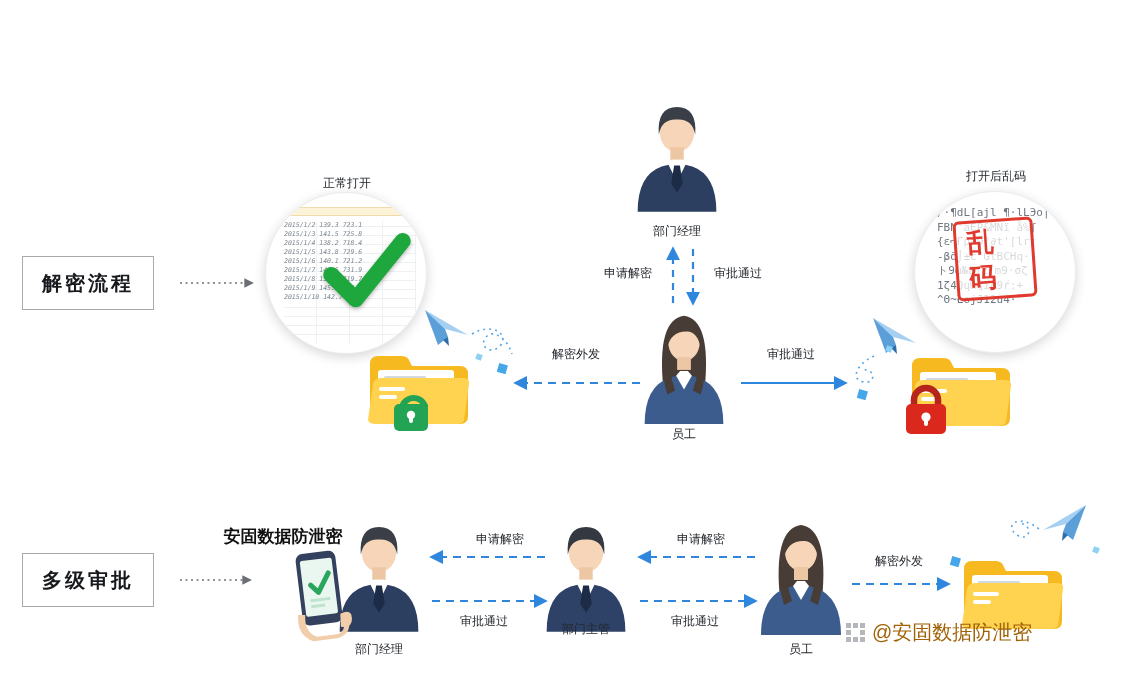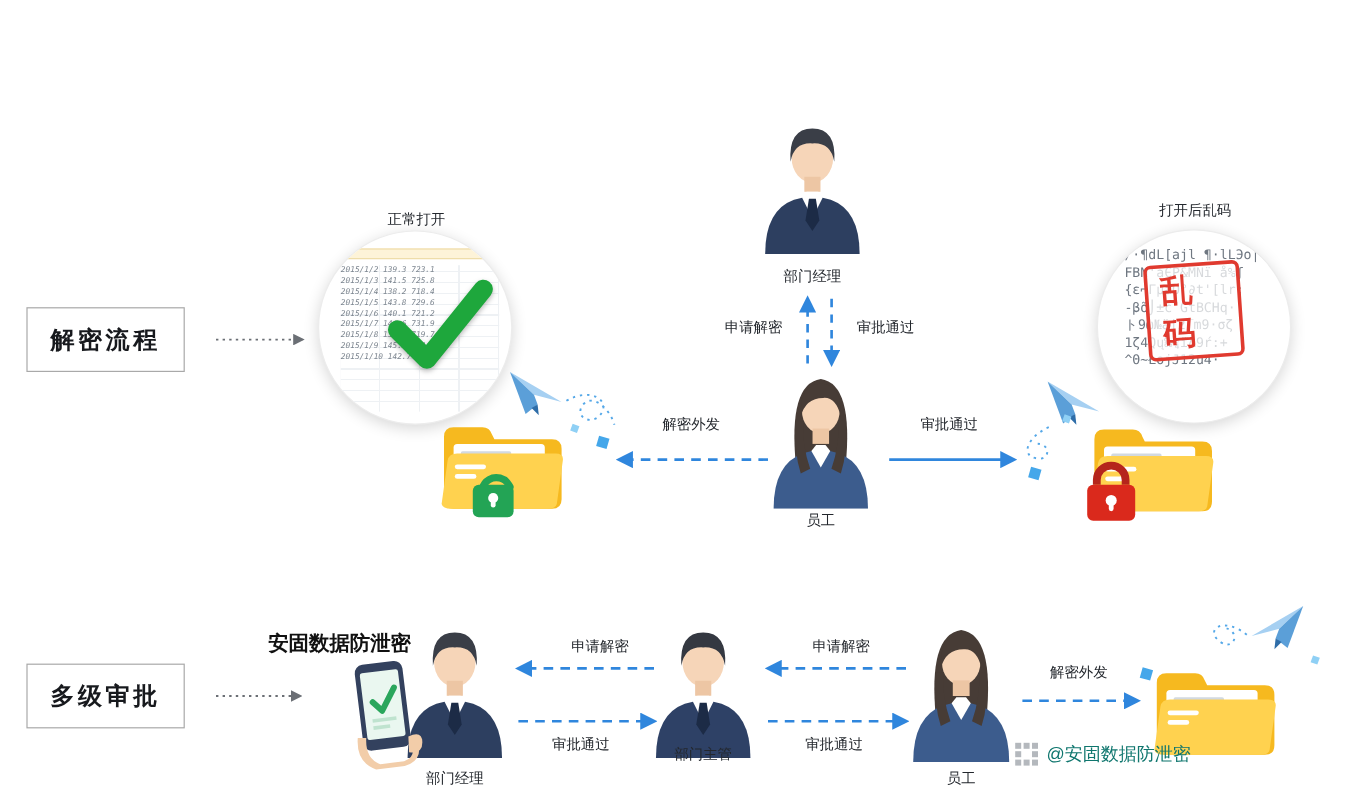--- a/index.html
+++ b/index.html
@@ -44,21 +44,21 @@
                   color:#6f7781; white-space:pre; }
   .stamp { position:absolute; left:50%; top:42%; transform:translate(-50%,-50%) rotate(-4deg);
            border:3px solid #e03a2f; border-radius:6px; padding:1px 10px;
            color:#e03a2f; font-size:27px; font-weight:bold; letter-spacing:3px;
            background:rgba(255,255,255,.72); }
 
   .phone { position:absolute; left:288px; top:550px; width:66px; height:92px; z-index:6; }
   .phone svg { width:100%; height:100%; display:block; }
 
   .watermark { position:absolute; left:846px; top:619px; display:flex; align-items:center; gap:7px;
-               color:#0f766e; font-size:15px; z-index:5; }
+               color:#a16207; font-size:20px; z-index:5; }
   .wm-grid { display:grid; grid-template-columns:repeat(3,5px); grid-template-rows:repeat(3,5px); gap:2px; }
   .wm-grid i { background:#b4b8bd; display:block; }
   .wm-grid i.off { background:transparent; }
 </style>
 </head>
 <body>
 
 <div class="canvas">
 
 

